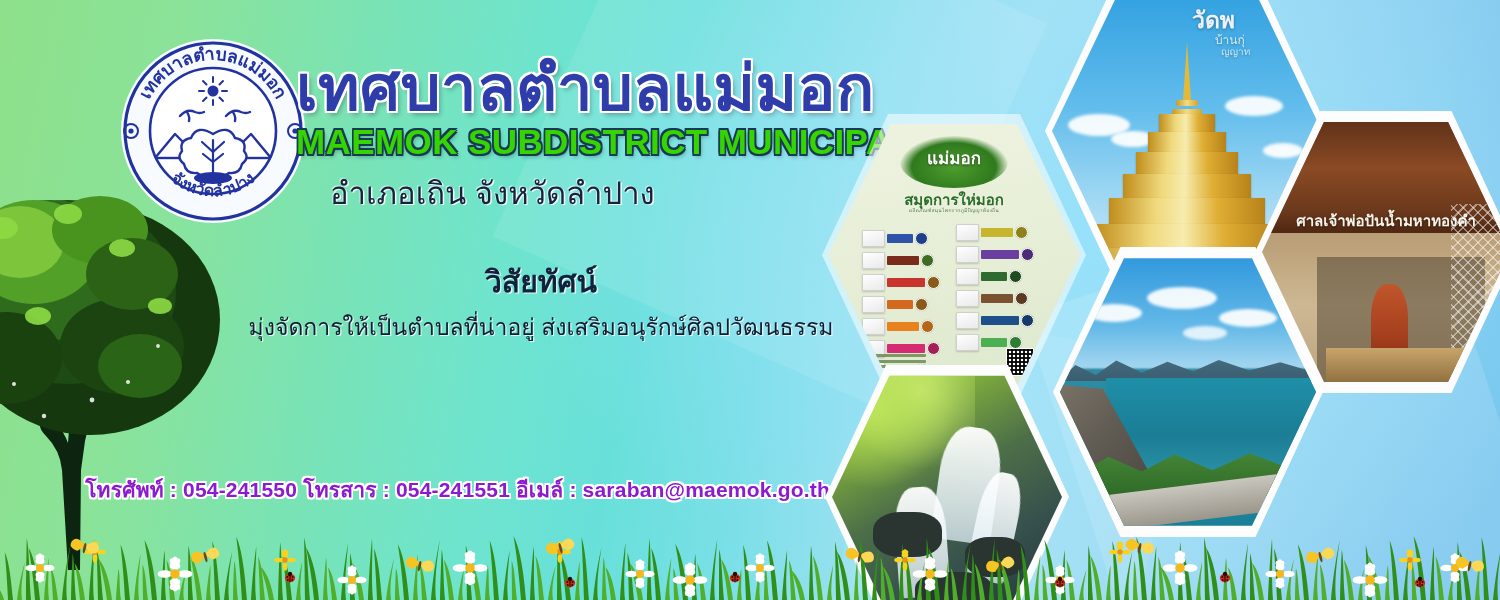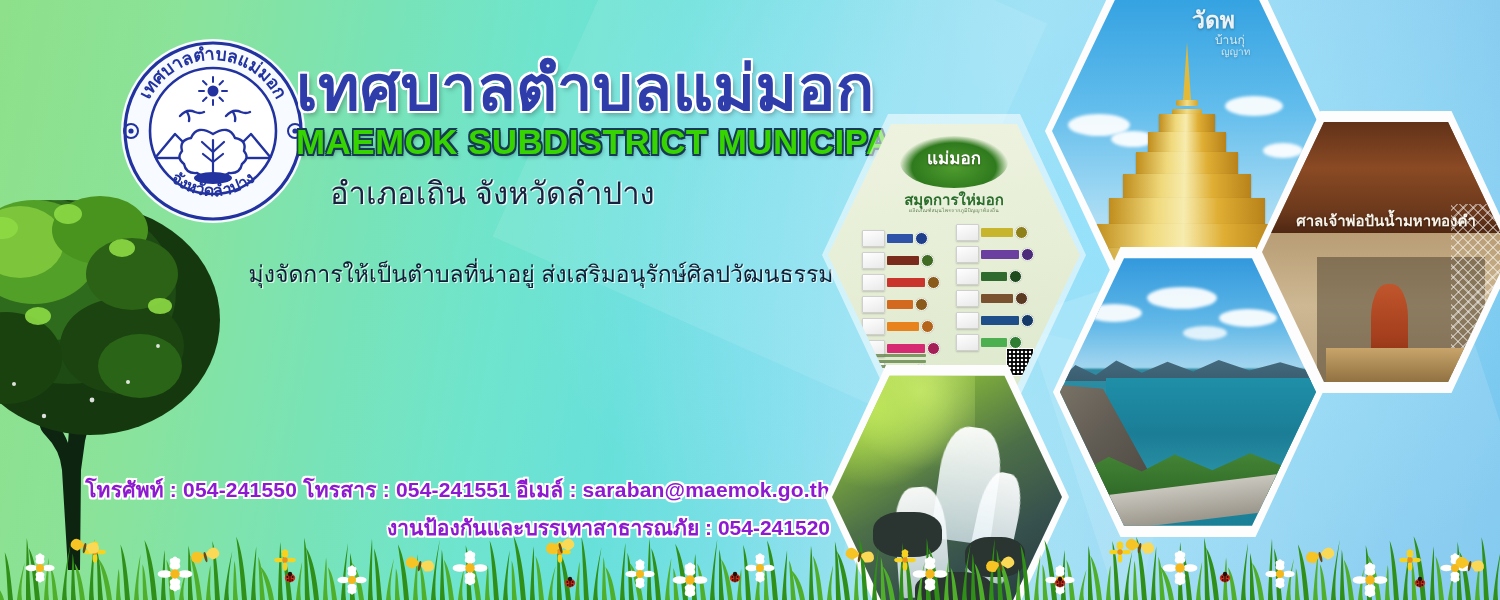--- a/index.html
+++ b/index.html
@@ -311,26 +311,26 @@
     </svg>
   </div>
 
   <div id="head-block">
     <div id="title-th">เทศบาลตำบลแม่มอก</div>
     <div id="title-en">MAEMOK SUBDISTRICT MUNICIPALITY</div>
     <div id="title-sub">อำเภอเถิน จังหวัดลำปาง</div>
   </div>
 
   <div id="vision">
+    <div class="v-title">วิสัยทัศน์</div>
     <div class="v-line">มุ่งจัดการให้เป็นตำบลที่น่าอยู่ ส่งเสริมอนุรักษ์ศิลปวัฒนธรรม</div>
   </div>
 
   <div id="contact">
     <div class="c1">โทรศัพท์ : 054-241550  โทรสาร : 054-241551 อีเมล์ : saraban@maemok.go.th</div>
-    <div class="c2">งานป้องกันและบรรเทาสาธารณภัย : 054-241520</div>
   </div>
 
   <div id="tree">
     <svg width="260" height="400" viewBox="0 0 260 400" xmlns="http://www.w3.org/2000/svg">
       <g>
         <path d="M96,400 L90,300 q-2,-20 -16,-34 q-10,-10 -4,-16 q6,-5 14,3 q8,9 12,20 l2,-26 q-10,-14 -2,-20 q8,-5 12,8 l3,18 q4,-16 16,-22 q10,-4 10,4 q0,8 -12,16 q-10,7 -12,20 l-4,29 L108,400 Z" fill="#0d2411"></path>
       </g>
       <g>
         <ellipse cx="118" cy="150" rx="130" ry="115" fill="#15380f"></ellipse>
         <ellipse cx="96" cy="122" rx="108" ry="92" fill="#1e4a13"></ellipse>

